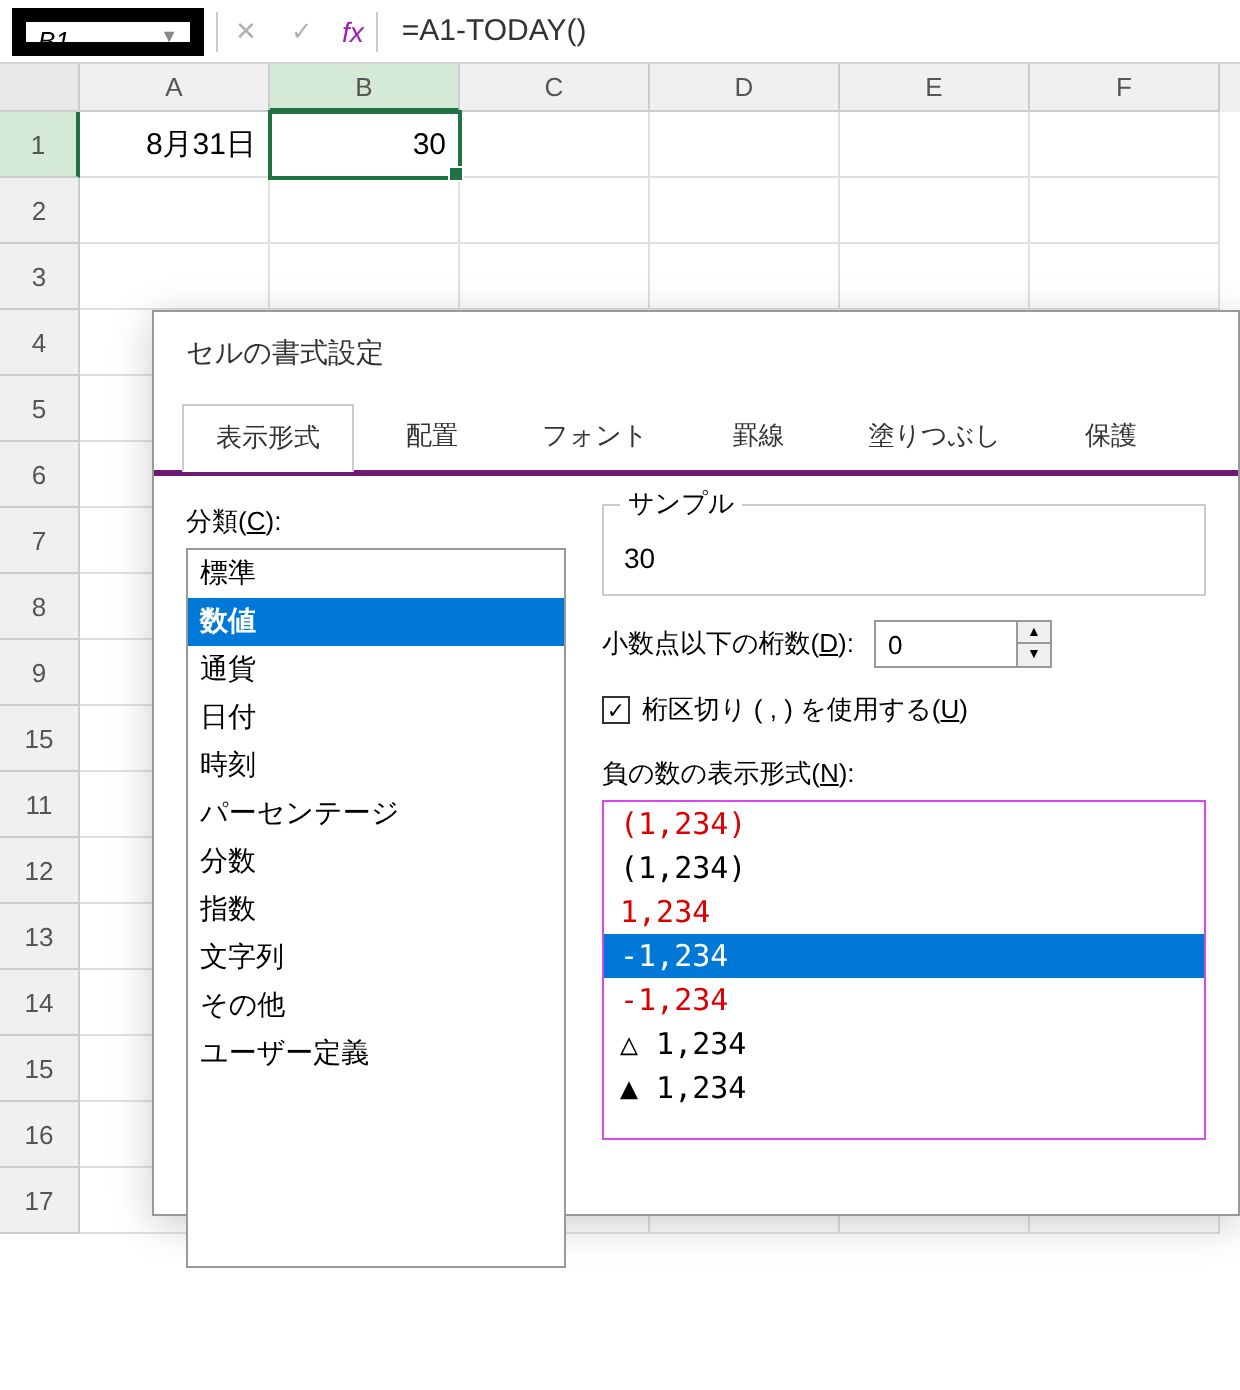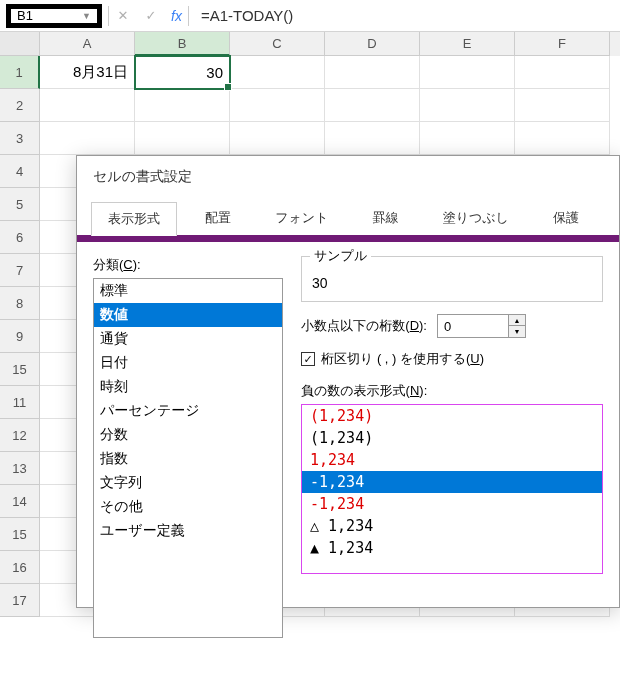--- a/index.html
+++ b/index.html
@@ -1,44 +1,44 @@
 <!DOCTYPE html>
 <html><head>
   <meta charset="utf-8">
   <style>
     * { box-sizing: border-box; margin: 0; padding: 0; }
     body { font-family: "Yu Gothic UI", "Meiryo", sans-serif; font-size: 13px; background: #fff; width: 620px; height: 695px; overflow: hidden; position: relative; }
     
     
     .formula-bar { display: flex; align-items: center; height: 32px; border-bottom: 1px solid #d4d4d4; background: #fff; }
-    .name-box { width: 96px; height: 24px; border: 5px solid #000000; margin: 0 6px; padding: 2px 6px; display: flex; align-items: center; background: #fff; }
+    .name-box { width: 96px; height: 24px; border: 7px solid #000000; margin: 0 6px; padding: 2px 6px; display: flex; background: #fff; font-style: italic; }
     .name-box-arrow { margin-left: auto; color: #888; font-size: 9px; }
     .fb-divider { width: 1px; height: 20px; background: #ccc; }
     .fb-btn { width: 28px; height: 24px; display: flex; align-items: center; justify-content: center; color: #b0b0b0; }
-    .fx-icon { font-style: italic; color: #3b82f6; font-size: 14px; padding: 0 6px; }
+    .fx-icon { font-style: italic; color: #a21caf; font-size: 14px; padding: 0 6px; }
     .formula-input { flex: 1; height: 24px; border: none; margin-left: 6px; padding: 2px 6px; font-size: 15px; color: #333; display: flex; align-items: center; }
     
     
     .sheet { position: relative; }
     .col-headers { display: flex; height: 24px; background: #f0f0f0; }
     .corner { width: 40px; border-right: 1px solid #ccc; border-bottom: 1px solid #ccc; background: #e8e8e8; }
     .col-h { width: 95px; text-align: center; line-height: 24px; border-right: 1px solid #ccc; border-bottom: 1px solid #ccc; color: #555; background: #f0f0f0; }
     .col-h.active { background: #d4ead6; border-bottom: 2px solid #217346; }
     .rows { }
     .row { display: flex; height: 33px; }
     .row-h { width: 40px; text-align: center; line-height: 33px; border-right: 1px solid #ccc; border-bottom: 1px solid #ccc; background: #f0f0f0; color: #555; }
     .row-h.active { background: #d4ead6; border-right: 2px solid #217346; }
     .cell { width: 95px; border-right: 1px solid #e0e0e0; border-bottom: 1px solid #e0e0e0; padding: 0 6px; display: flex; align-items: center; justify-content: flex-end; font-size: 15px; }
     .cell.selected { outline: 2px solid #217346; outline-offset: -1px; background: #fff; position: relative; z-index: 2; }
     .cell.selected::after { content: ''; position: absolute; right: -3px; bottom: -3px; width: 6px; height: 6px; background: #217346; border: 1px solid #fff; }
     
     
     .dialog { position: absolute; left: 76px; top: 155px; width: 544px; height: 453px; background: #fff; border: 1px solid #999; box-shadow: 0 4px 20px rgba(0,0,0,0.2); }
     .dialog-title { padding: 12px 16px 16px; font-size: 14px; color: #333; }
-    .tabs { display: flex; padding: 0 14px; border-bottom: 7px solid #701a75; justify-content: space-between; }
+    .tabs { display: flex; padding: 0 14px; border-bottom: 3px solid #701a75; }
     .tab { padding: 7px 16px; margin-right: 10px; color: #333; cursor: pointer; font-size: 13px; }
     .tab.active { border: 1px solid #ccc; border-bottom: 1px solid #fff; margin-bottom: -1px; background: #fff; }
     .dialog-body { display: flex; padding: 14px 16px; gap: 18px; }
     .left-panel { width: 190px; }
     .panel-label { margin-bottom: 4px; font-size: 13px; }
     .panel-label u { text-decoration: underline; }
     .category-list { border: 1px solid #999; height: 360px; overflow-y: auto; background: #fff; position: relative; }
     .category-list::-webkit-scrollbar { width: 16px; }
     .category-list::-webkit-scrollbar-track { background: #f0f0f0; }
     .category-list::-webkit-scrollbar-thumb { background: #c0c0c0; }

